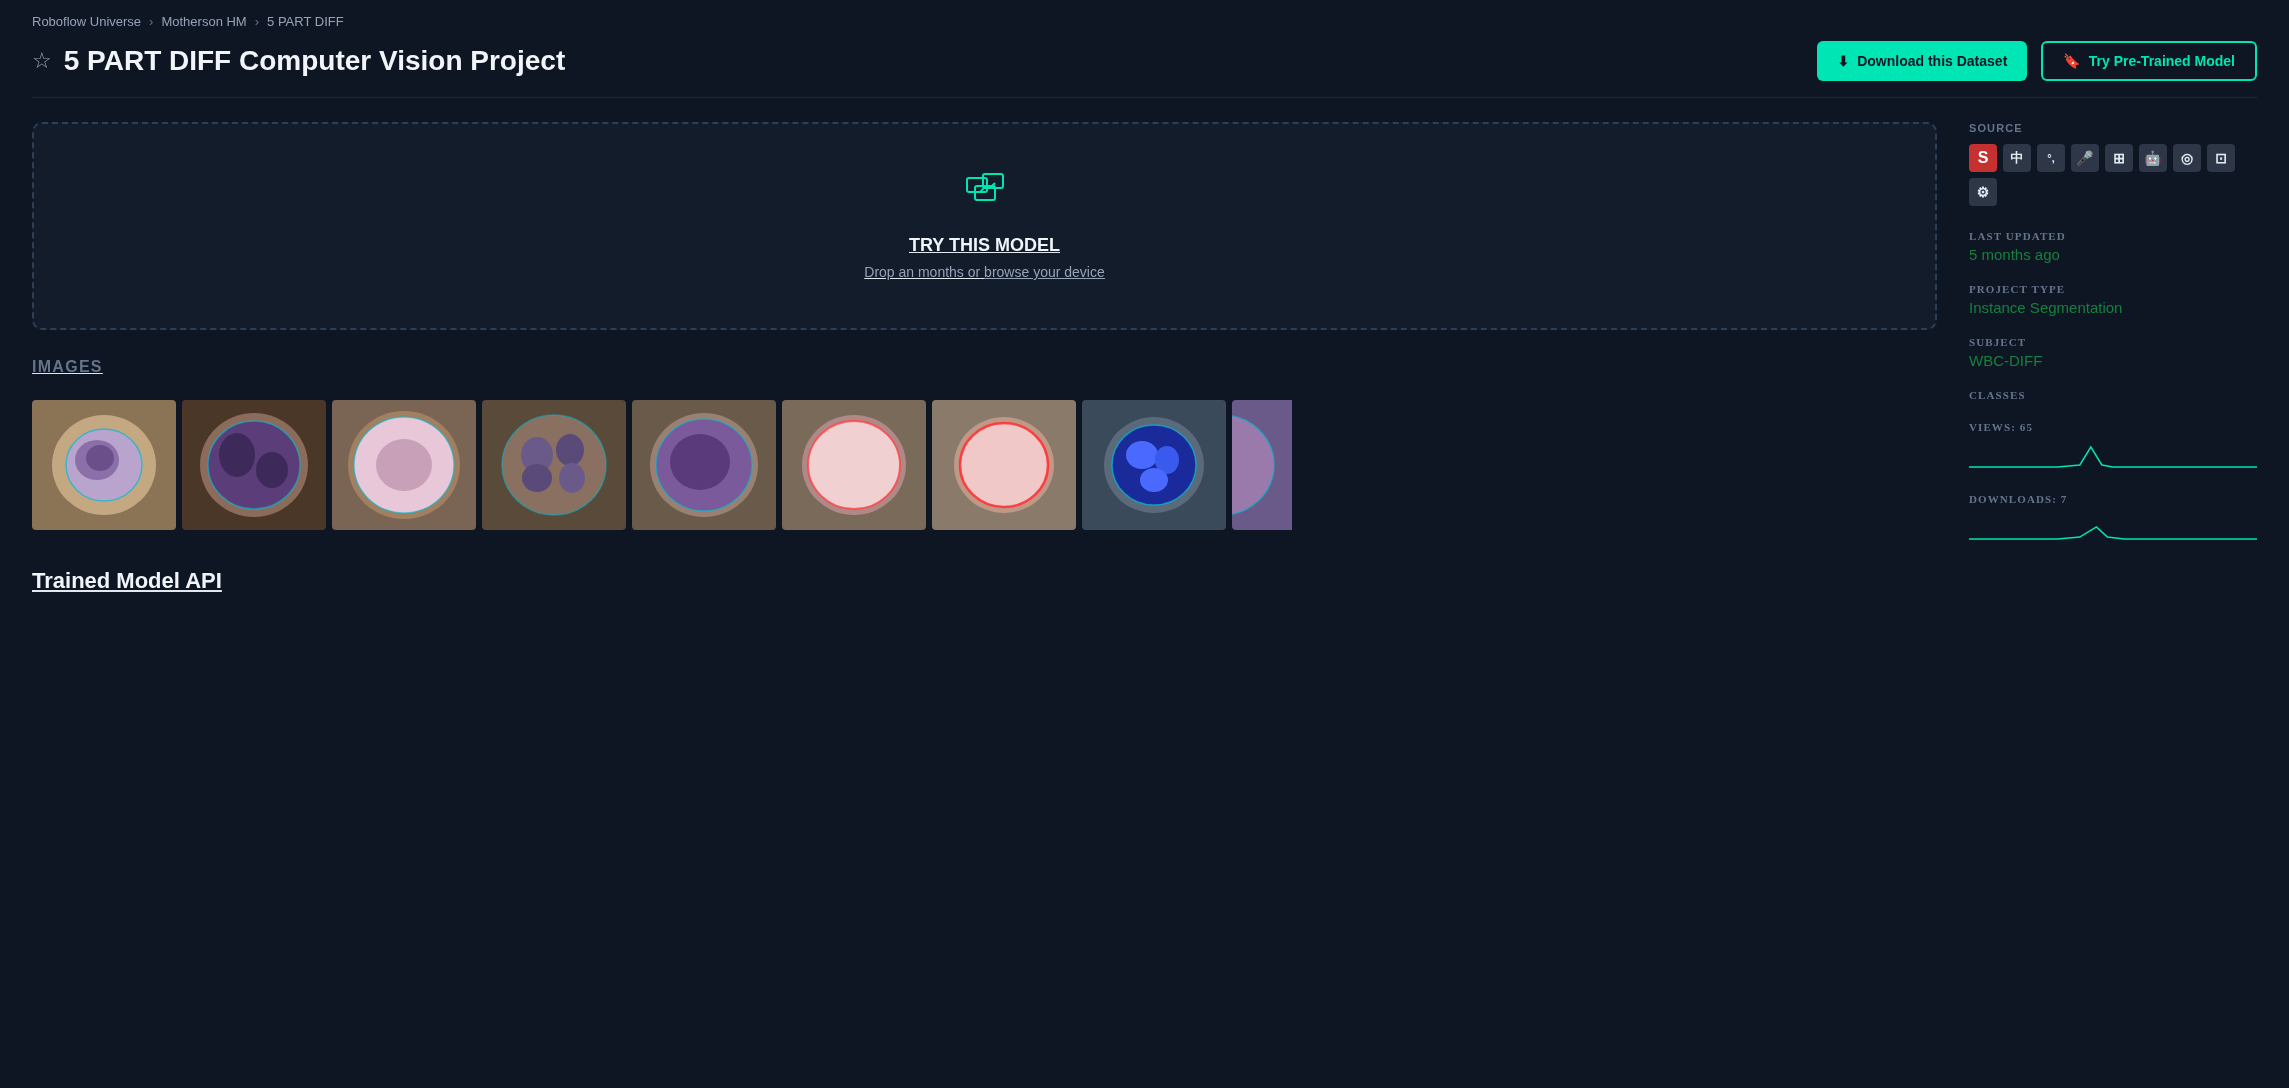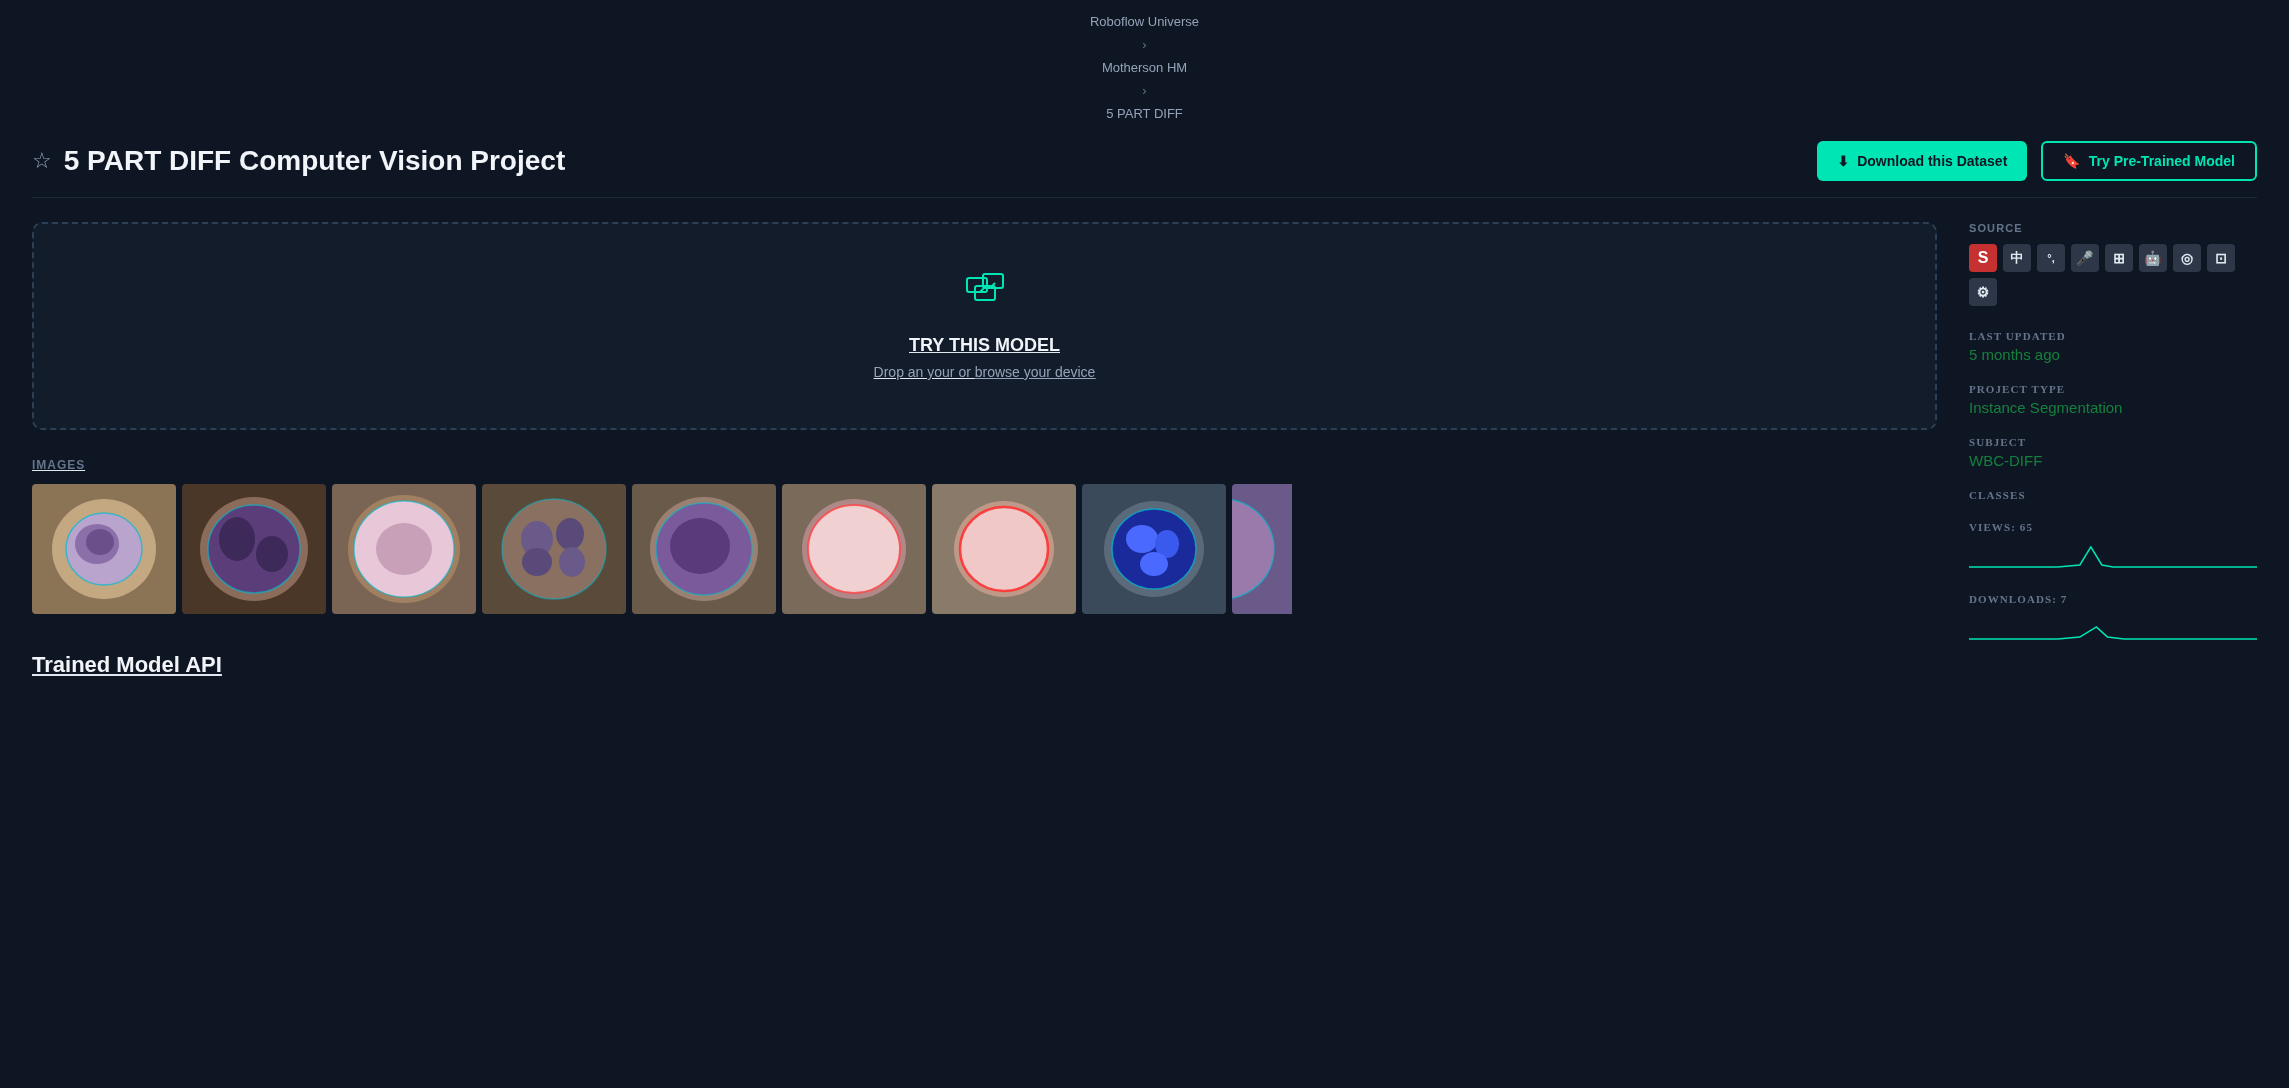--- a/index.html
+++ b/index.html
@@ -11,22 +11,21 @@
     }
     .top-bar {
       padding: 14px 32px 0 32px;
     }
     .breadcrumb {
       display: flex;
       align-items: center;
       gap: 8px;
       font-size: 13px;
       color: #94a3b8;
-      margin-bottom: 20px;
-      flex-direction: column;
+      margin-bottom: 12px;
     }
     .breadcrumb-sep {
       color: #64748b;
     }
     .title-row {
       display: flex;
       align-items: center;
       justify-content: space-between;
       padding-bottom: 16px;
     }
@@ -124,25 +123,25 @@
       font-size: 14px;
       color: #94a3b8;
     }
     .drop-zone-link {
       color: #94a3b8;
       text-decoration: underline;
       cursor: pointer;
     }
     
     .images-section-label {
-      font-size: 12px;
+      font-size: 16px;
       color: #64748b;
       font-weight: 600;
       letter-spacing: 0.08em;
-      margin-bottom: 12px;
+      margin-bottom: 24px;
     }
     .images-footer {
       display: flex;
       justify-content: space-between;
       align-items: center;
       margin-top: 12px;
     }
     .images-count {
       font-size: 13px;
       color: #64748b;
@@ -258,21 +257,21 @@
         <svg width="48" height="40" viewBox="0 0 48 40" fill="none">
           <rect x="6" y="6" width="20" height="14" rx="2" stroke="#00e5b4" stroke-width="2" fill="none"></rect>
           <rect x="22" y="2" width="20" height="14" rx="2" stroke="#00e5b4" stroke-width="2" fill="none"></rect>
           <rect x="14" y="14" width="20" height="14" rx="2" stroke="#00e5b4" stroke-width="2" fill="none"></rect>
           <line x1="29" y1="16" x2="34" y2="11" stroke="#00e5b4" stroke-width="2"></line>
           <line x1="19" y1="20" x2="23" y2="16" stroke="#00e5b4" stroke-width="2"></line>
         </svg>
       </div>
       <div class="drop-zone-title">TRY THIS MODEL</div>
       <div class="drop-zone-sub">
-        <span>Drop an your or</span>
+        <span>Drop an months or</span>
         <span> </span>
         <span class="drop-zone-link">browse your device</span>
       </div>
     </div>
 
     <div class="images-section-label">IMAGES</div>
 
     <div class="cell-container">
 
       <div class="cell-svg-wrap">

